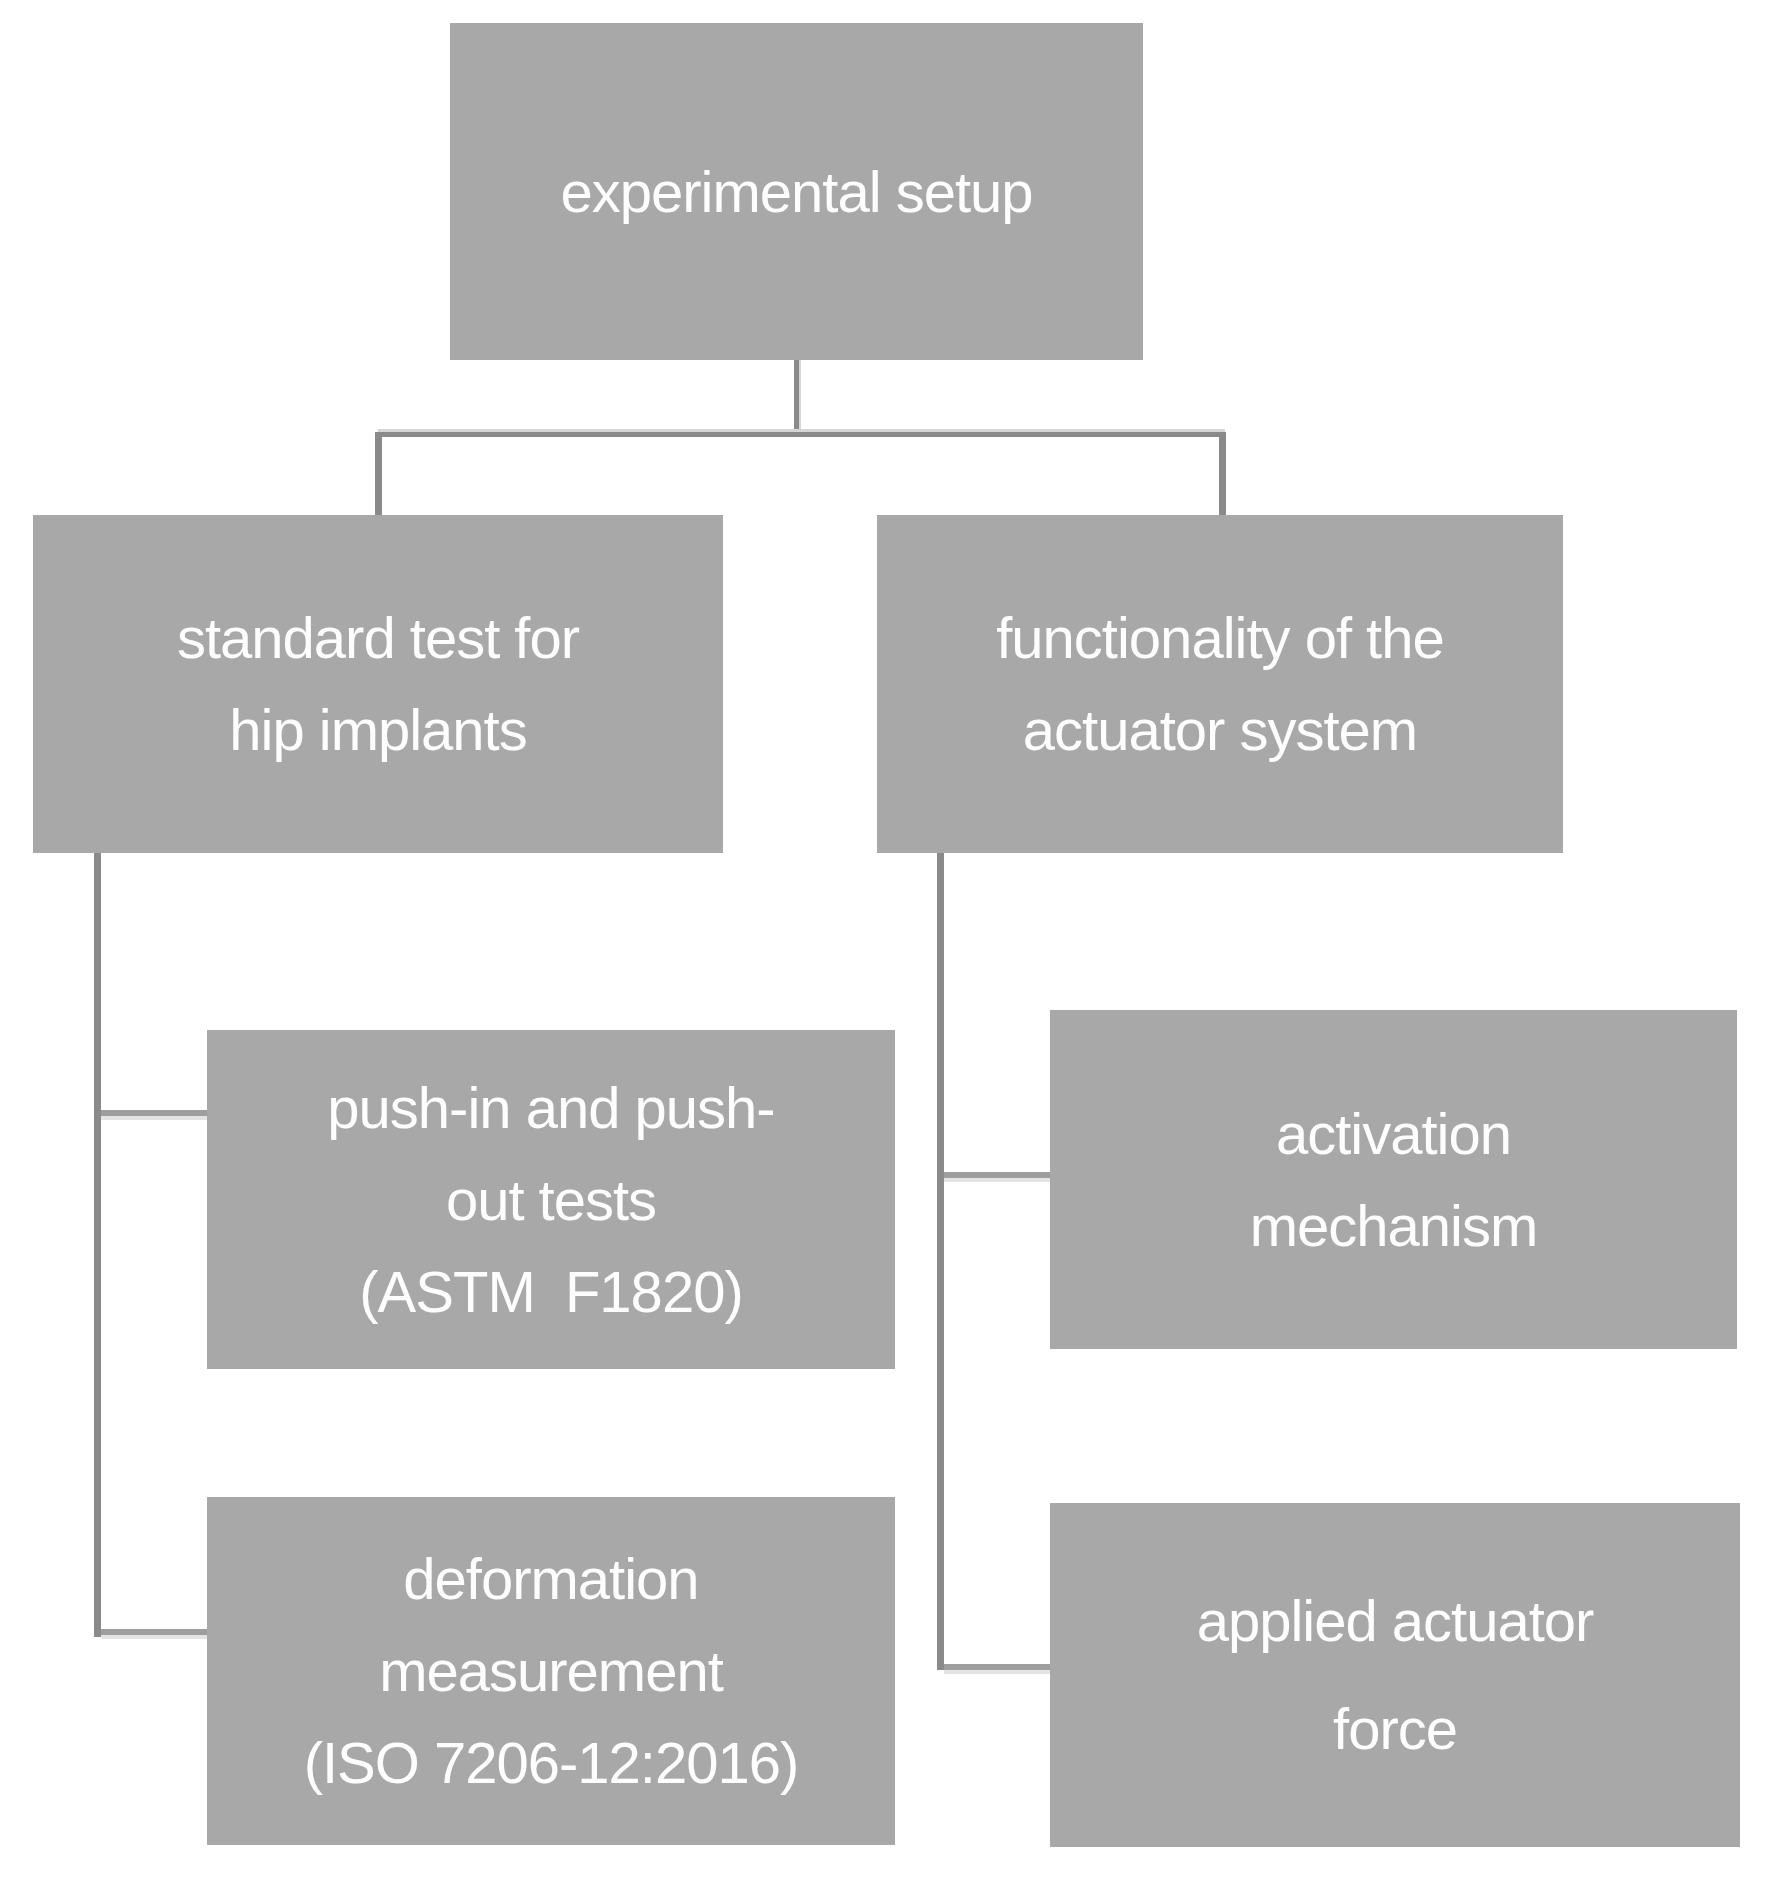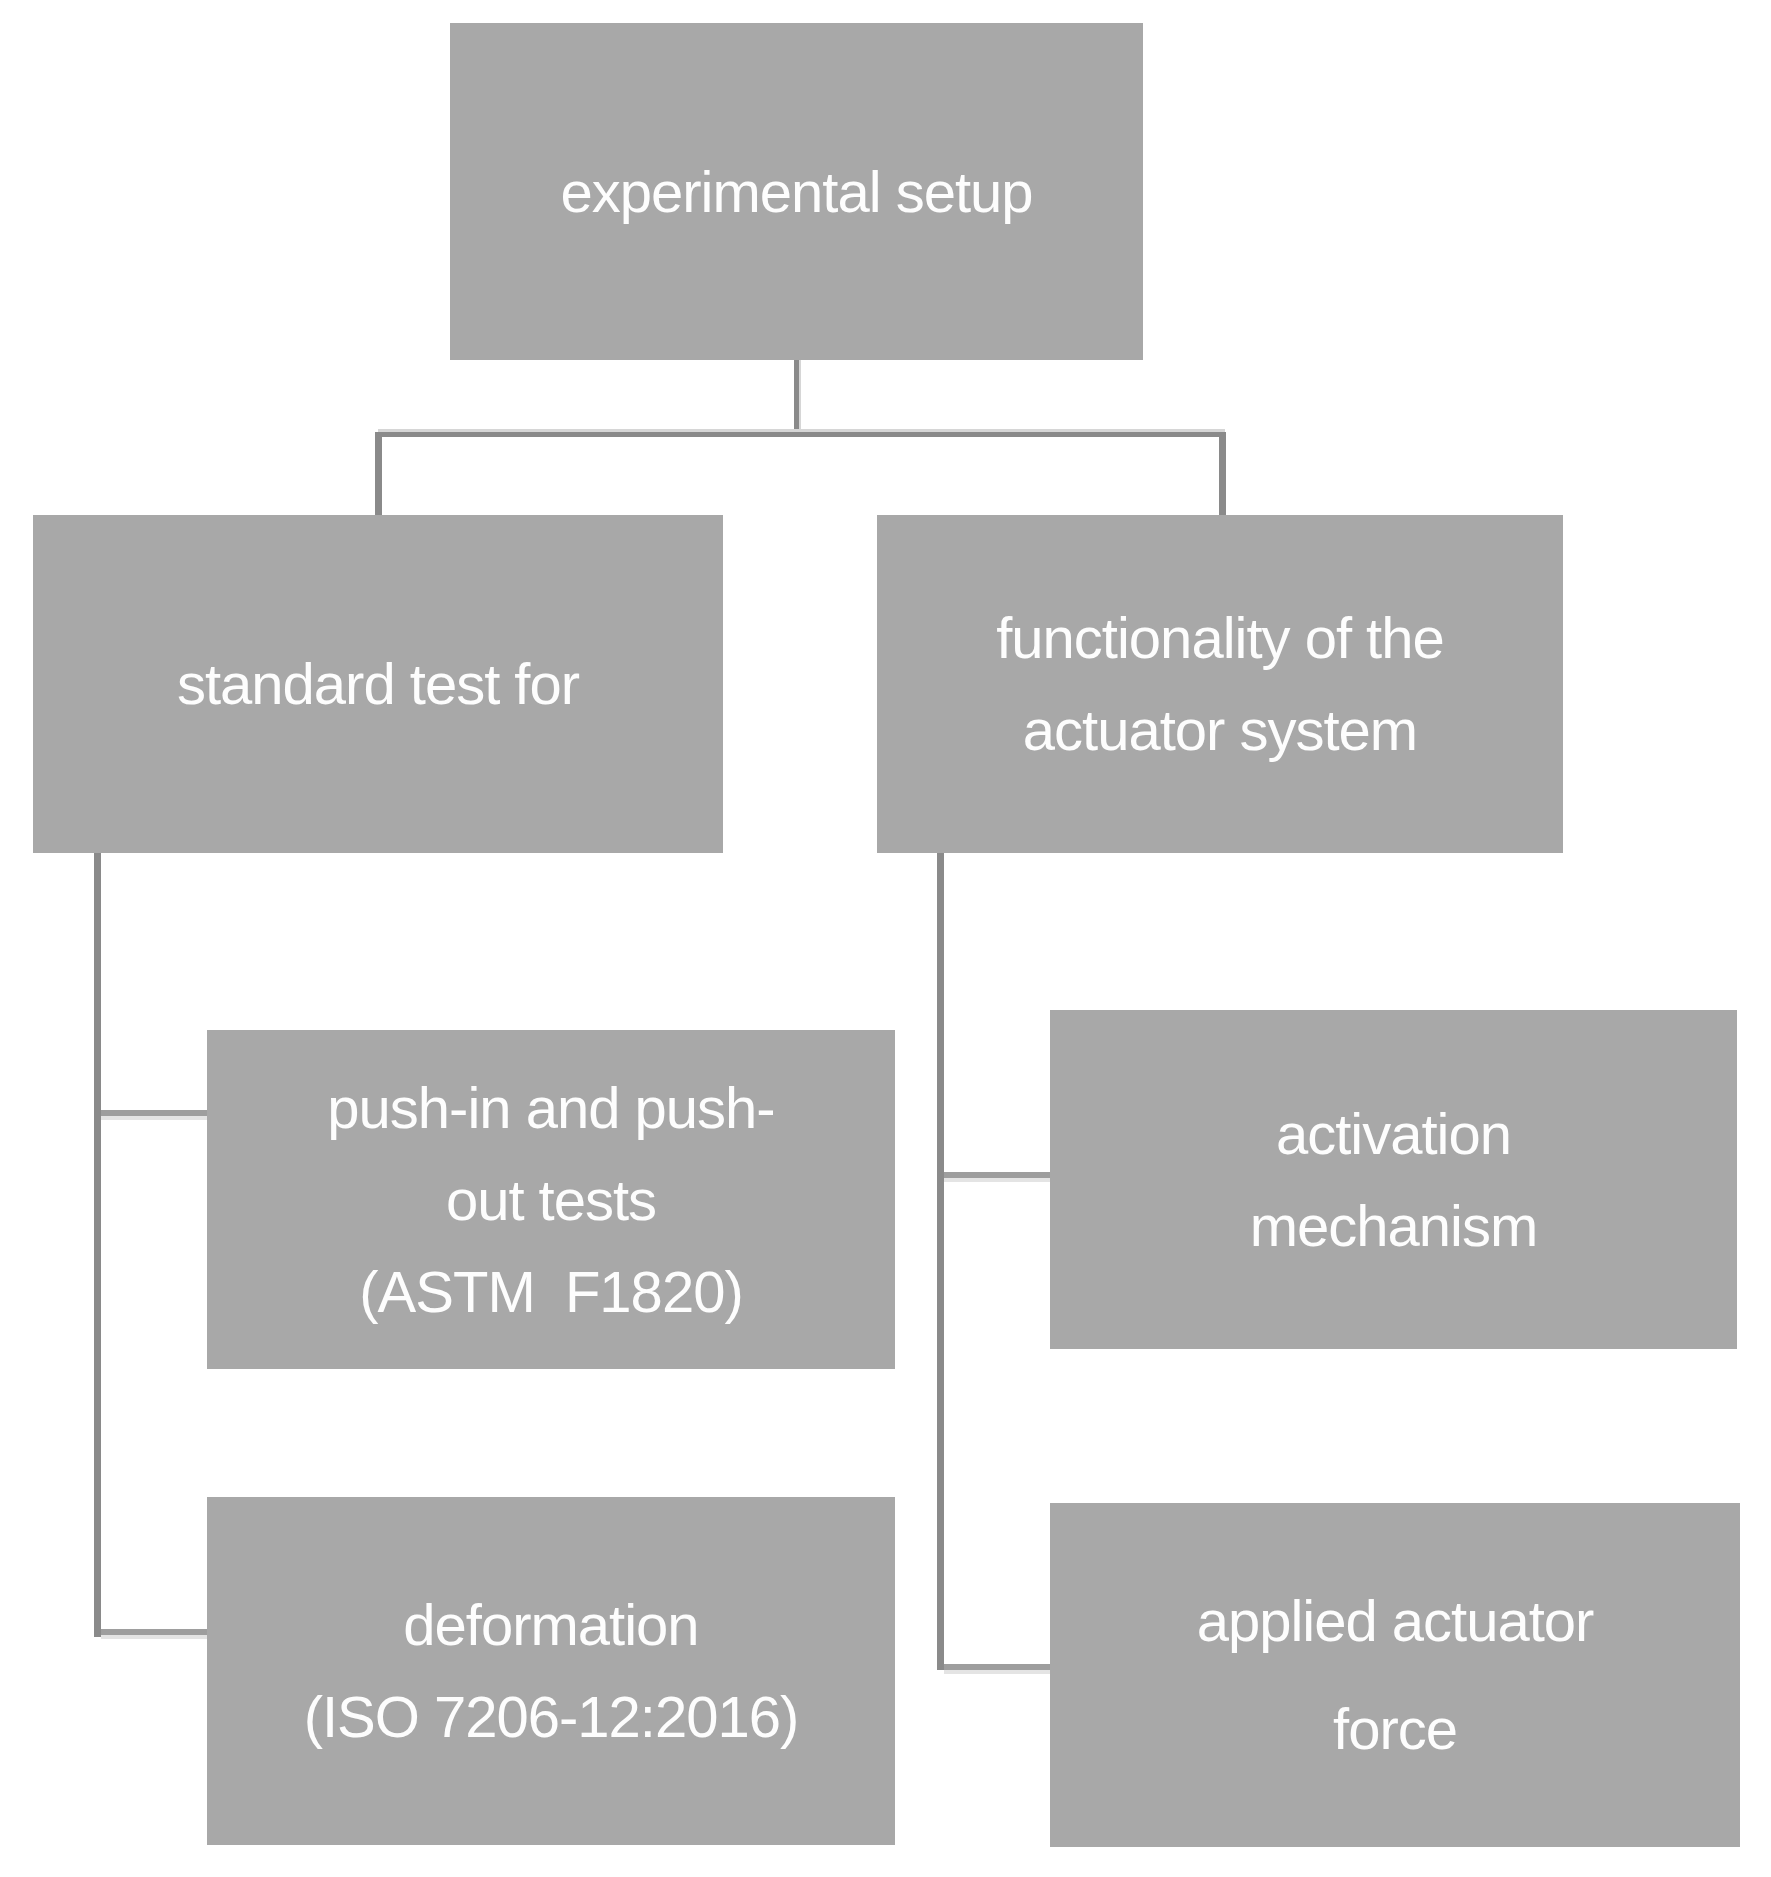--- a/index.html
+++ b/index.html
@@ -68,40 +68,42 @@
   <div class="conn stub" id="conn-stub-deformation"></div>
   <div class="conn stub" id="conn-stub-activation"></div>
   <div class="conn stub" id="conn-stub-applied"></div>
 
   <div class="node" id="node-root">
     <div class="line">experimental setup</div>
   </div>
 
   <div class="node" id="node-standard-test">
     <div class="line">standard test for</div>
+    <div class="line">hip implants</div>
   </div>
 
   <div class="node" id="node-functionality">
     <div class="line">functionality of the</div>
     <div class="line">actuator system</div>
   </div>
 
   <div class="node" id="node-push-tests">
     <div class="line">push-in and push-</div>
     <div class="line">out tests</div>
     <div class="line">(ASTM  F1820)</div>
   </div>
 
   <div class="node" id="node-activation">
     <div class="line">activation</div>
     <div class="line">mechanism</div>
   </div>
 
   <div class="node" id="node-deformation">
     <div class="line">deformation</div>
+    <div class="line">measurement</div>
     <div class="line">(ISO 7206-12:2016)</div>
   </div>
 
   <div class="node" id="node-applied-force">
     <div class="line">applied actuator</div>
     <div class="line">force</div>
   </div>
 
 </div>
 

